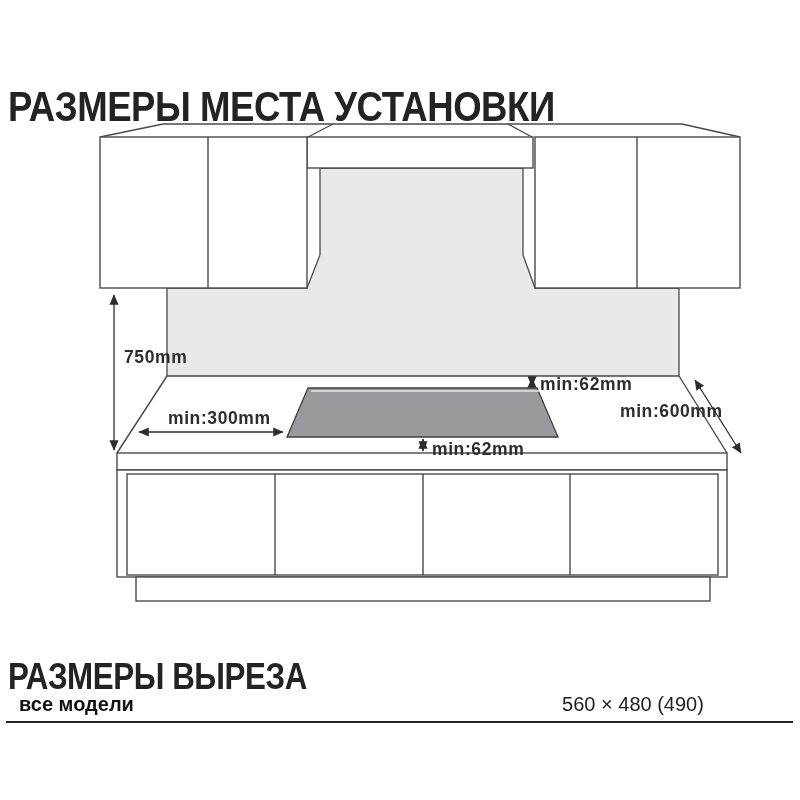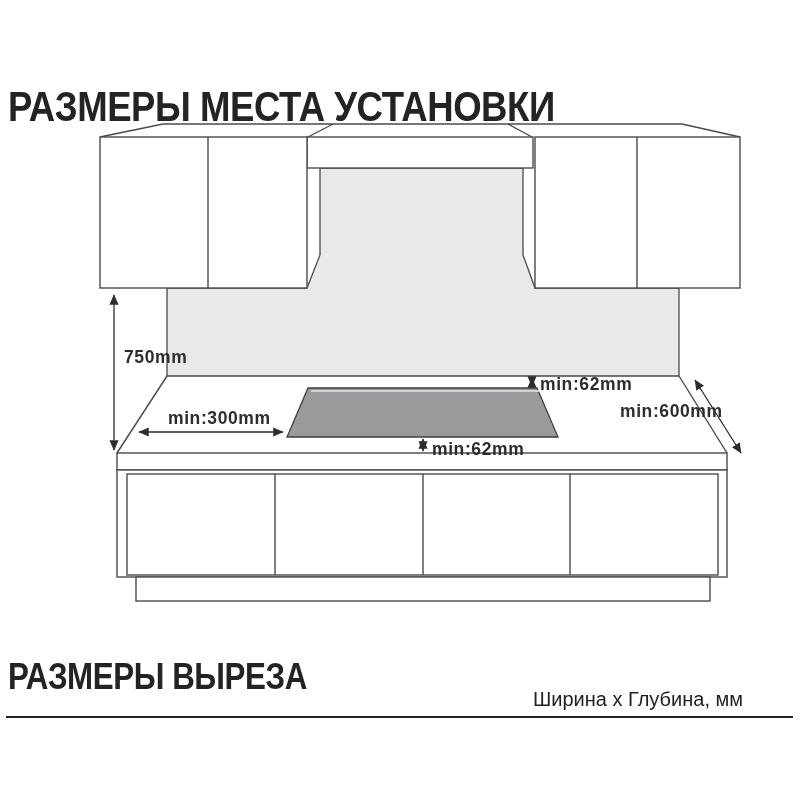--- a/index.html
+++ b/index.html
@@ -132,14 +132,17 @@
     <text x="168" y="424">min:300mm</text>
     <text x="540" y="390">min:62mm</text>
     <text x="620" y="417">min:600mm</text>
     <text x="432" y="455">min:62mm</text>
   </svg>
 </div>
 
 <h2 class="page-title" id="title-cutout">РАЗМЕРЫ ВЫРЕЗА</h2>
 
 <div class="spec-table">
-  <div class="spec-header">Ширина x Глубина, мм</div>
+  <div class="spec-row">
+    <span class="row-label">все модели</span>
+    <span class="row-value">560 × 480 (490)</span>
+  </div>
 </div>
 
 </body></html>

